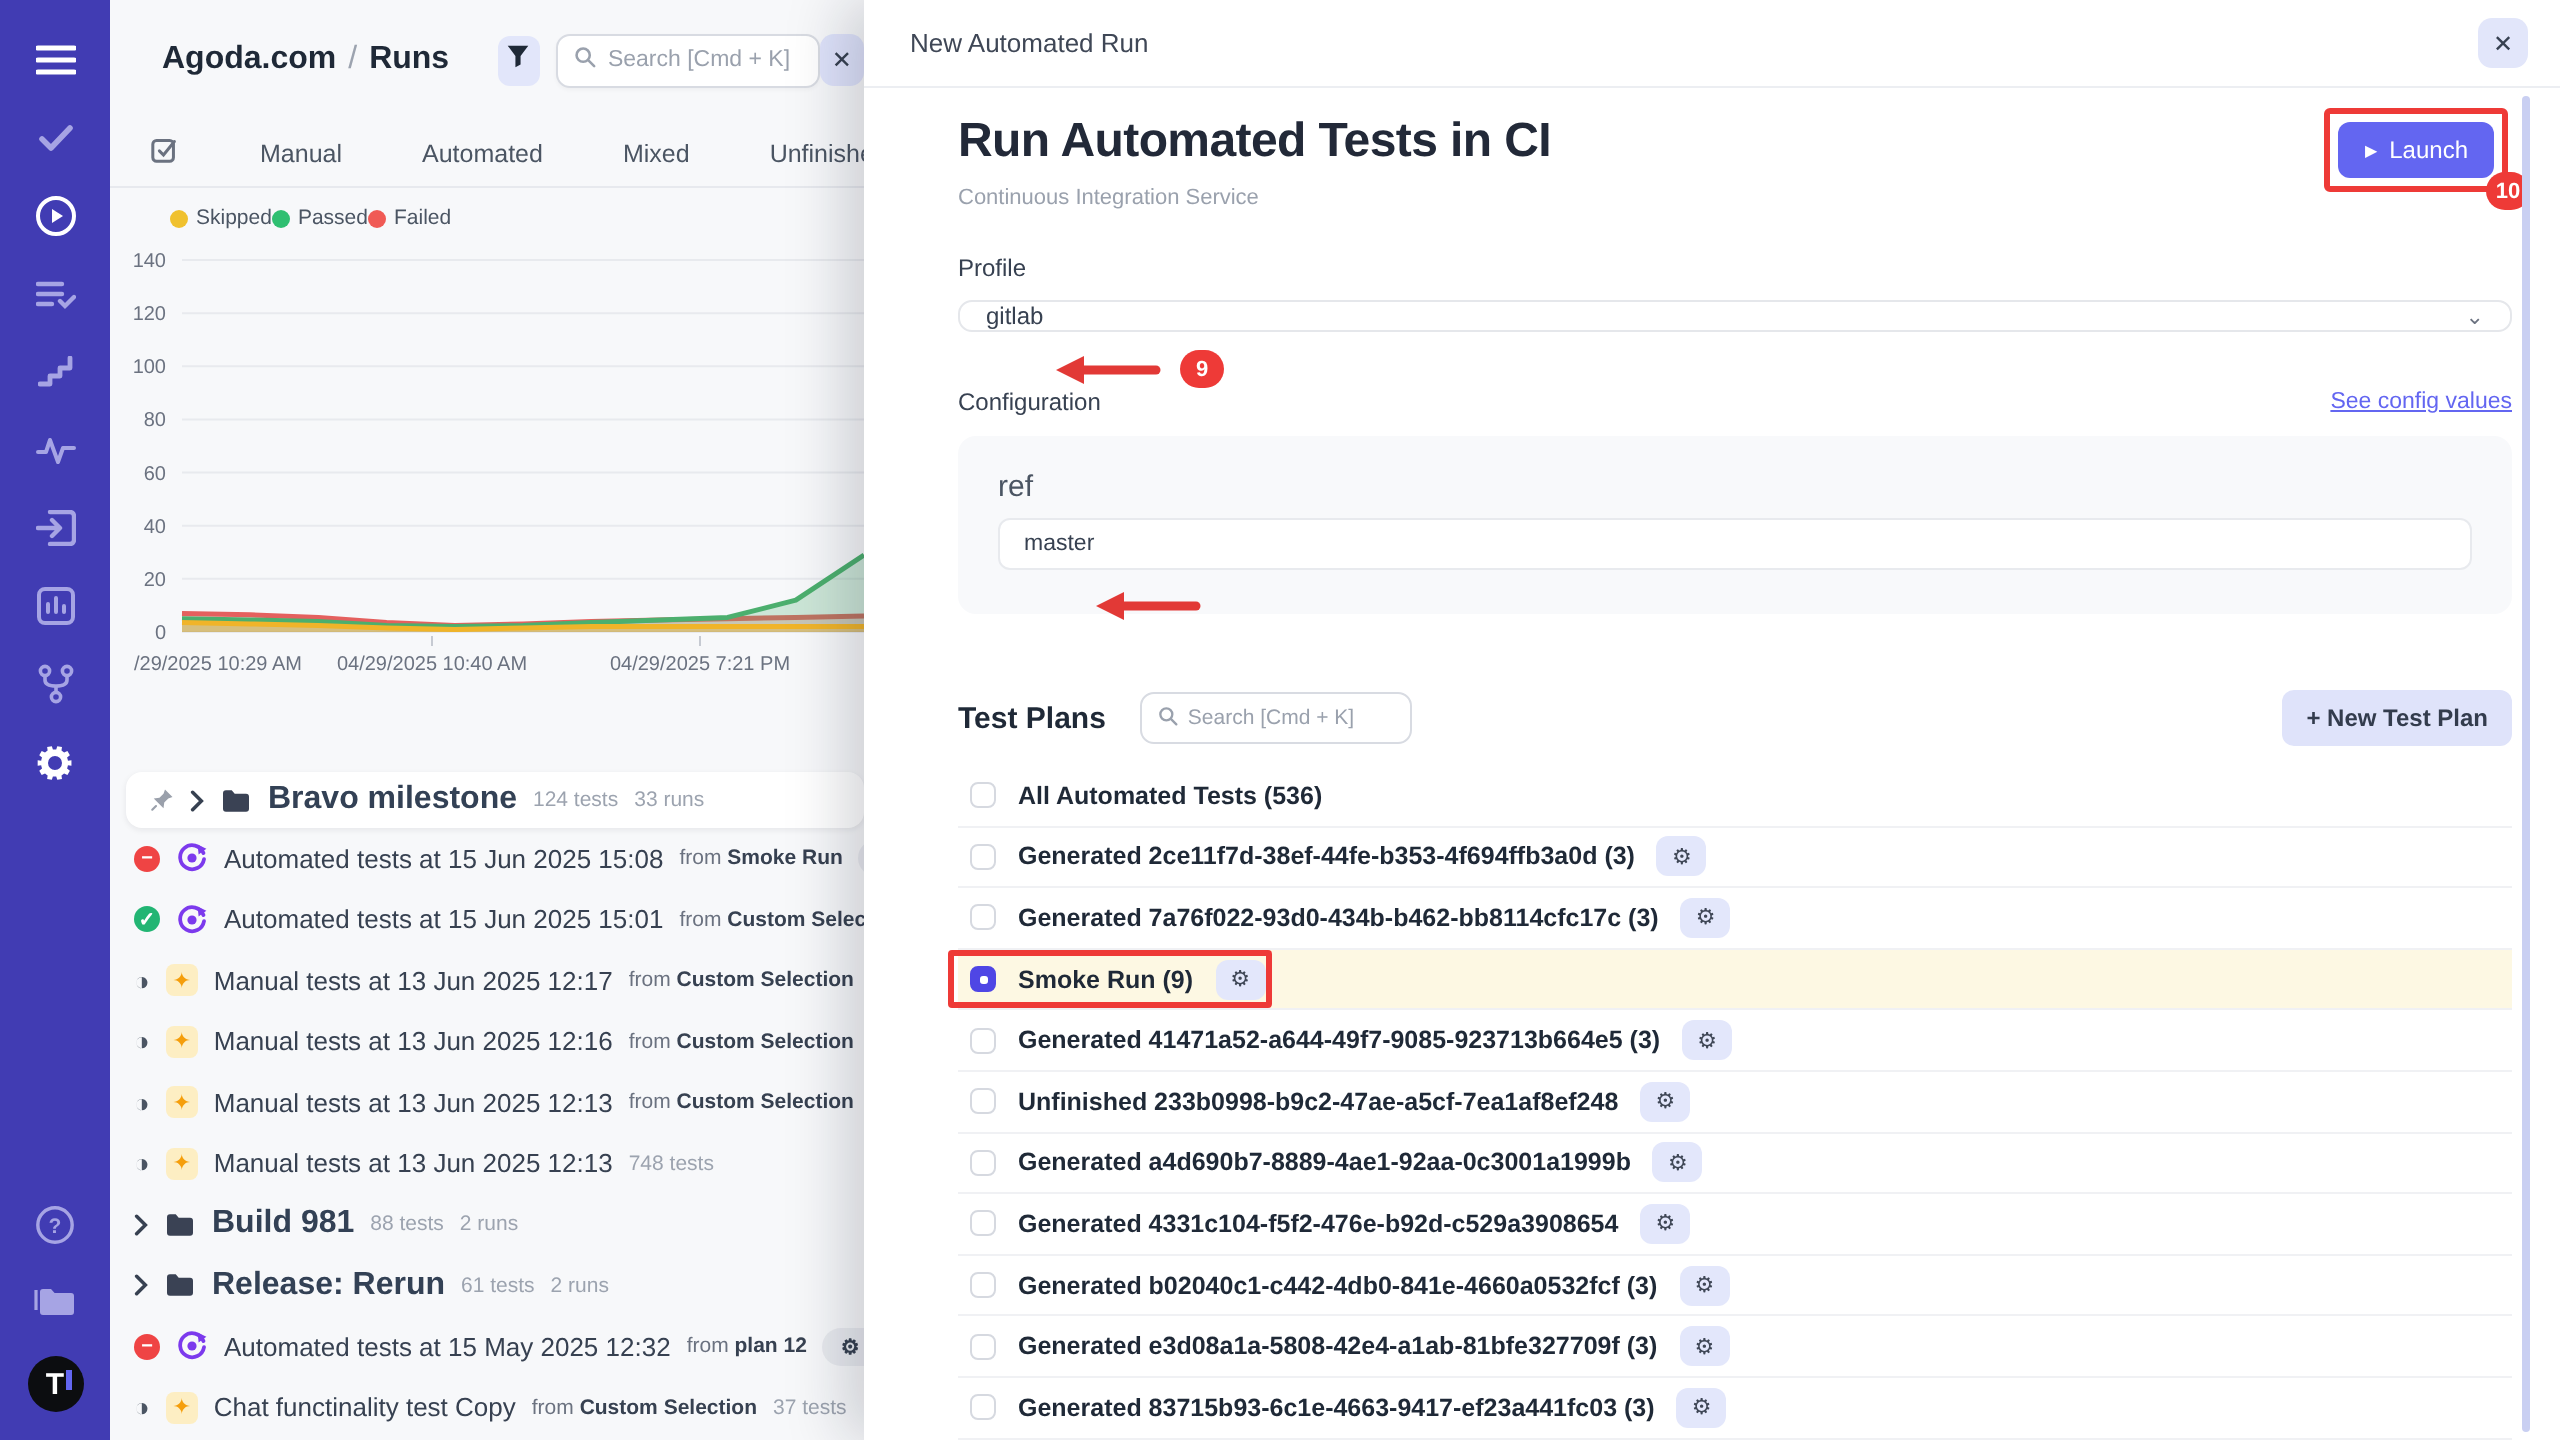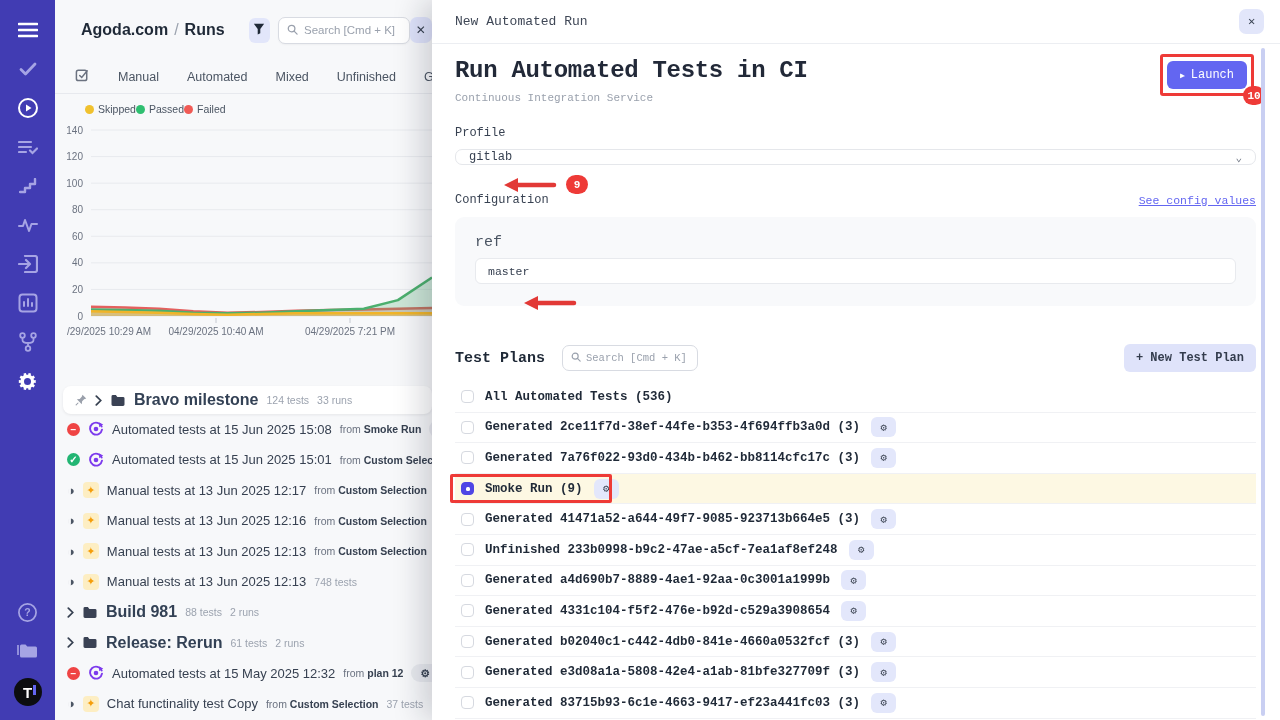--- a/index.html
+++ b/index.html
@@ -16,21 +16,21 @@
   .left-panel { position:absolute; left:55px; top:0; width:377px; height:720px; background:#f7f8fa; overflow:hidden; }
   .lp-header { display:flex; align-items:center; height:60px; padding-left:26px; }
   .crumb { font-size:16px; font-weight:bold; color:#1f2937; white-space:nowrap; }
   .crumb .sep { color:#9ca3af; font-weight:normal; padding:0 6px; }
   .filter-btn { margin-left:24px; width:25px; height:25px; background:#e2e6fa; border-radius:6px; display:flex; align-items:center; justify-content:center; cursor:pointer; }
   .search-box { margin-left:8px; width:151px; height:27px; background:#fff; border:1px solid #d8dbe2; border-radius:7px; display:flex; align-items:center; padding:0 8px; gap:6px; box-shadow:0 1px 2px rgba(0,0,0,.04); }
   .search-box input { border:none; outline:none; width:100%; font-size:11.5px; color:#374151; font-family:inherit; background:transparent; }
   .search-box input::placeholder { color:#9aa1ad; }
   .panel-close { margin-left:auto; width:26px; height:26px; background:#dfe3fb; border-radius:7px; display:flex; align-items:center; justify-content:center; font-size:12px; color:#374151; cursor:pointer; }
 
-  .tabs-row { display:flex; align-items:center; gap:28px; padding-left:20px; height:34px; border-bottom:1px solid #e7e9ee; }
+  .tabs-row { display:flex; align-items:center; gap:40px; padding-left:20px; height:34px; border-bottom:1px solid #e7e9ee; }
   .tab { font-size:12.5px; color:#4b5563; cursor:pointer; white-space:nowrap; }
   .legend-row { display:flex; align-items:center; gap:0; padding-left:30px; height:26px; margin-top:2px; }
   .legend-item { display:flex; align-items:center; gap:4px; font-size:10.5px; color:#4b5563; }
   .legend-dot { width:9px; height:9px; border-radius:50%; }
 
   .chart-wrap { position:absolute; left:0; top:118px; width:377px; height:222px; }
 
   
   .runs-list { position:absolute; left:0; top:386px; width:377px; }
   .run-row { height:30.5px; display:flex; align-items:center; padding-left:12px; gap:8px; font-size:13px; color:#374151; white-space:nowrap; }
@@ -42,25 +42,25 @@
   .type-ic { width:16px; height:16px; border-radius:4px; display:flex; align-items:center; justify-content:center; flex:0 0 auto; }
   .type-ic.manual { background:#fdeec3; color:#f59e0b; font-size:11px; }
   .run-title { font-size:13px; color:#374151; }
   .folder-title { font-size:16px; font-weight:bold; color:#334155; }
   .from-txt { font-size:10.5px; color:#6b7280; }
   .from-txt b { color:#374151; }
   .meta-txt { font-size:10.5px; color:#9ca3af; }
   .chip { background:#e8eaef; border-radius:10px; padding:3px 9px; font-size:10.5px; color:#374151; font-weight:bold; display:flex; align-items:center; gap:4px; }
 
   
-  .drawer { position:absolute; left:432px; top:0; width:848px; height:720px; background:#fff; box-shadow:-10px 0 28px rgba(15,20,40,.18); z-index:10;font-family:Liberation Mono, monospace; }
+  .drawer { position:absolute; left:432px; top:0; width:848px; height:720px; background:#fff; box-shadow:-10px 0 28px rgba(15,20,40,.18); z-index:10; }
   .dr-header { height:44px; display:flex; align-items:center; padding:0 16px 0 23px; border-bottom:1px solid #eceef2; }
   .dr-header-title { font-size:13px; color:#3f4756; }
   .dr-close { margin-left:auto; width:25px; height:25px; background:#e2e6fa; border-radius:7px; display:flex; align-items:center; justify-content:center; font-size:12px; color:#374151; cursor:pointer; }
-  .dr-content { position:relative; padding:0 24px 0 23px; height:676px; }
+  .dr-content { position:relative; padding:0 24px 0 23px; height:676px;margin-left:24px; }
 
   .dr-title { font-size:24px; font-weight:bold; color:#222938; letter-spacing:-0.3px; padding-top:13px; }
   .dr-subtitle { font-size:11px; color:#9aa1ad; margin-top:8px; }
 
   .launch-wrap { position:absolute; top:10px; right:26px; }
   .launch-outline { border:3px solid #ee3a37; border-radius:3px; padding:4px; }
   .launch-btn { background:#6366f1; color:#fff; border:none; border-radius:6px; font-size:12px; font-family:inherit; padding:7px 13px; display:flex; align-items:center; gap:6px; cursor:pointer; }
   .launch-btn .play { font-size:8px; }
   .num-badge { background:#ee3a37; color:#fff; font-size:11px; font-weight:bold; border-radius:10px; min-width:22px; height:19px; display:flex; align-items:center; justify-content:center; padding:0 4px; }
   .badge-10 { position:absolute; right:-11px; bottom:-9px; }

